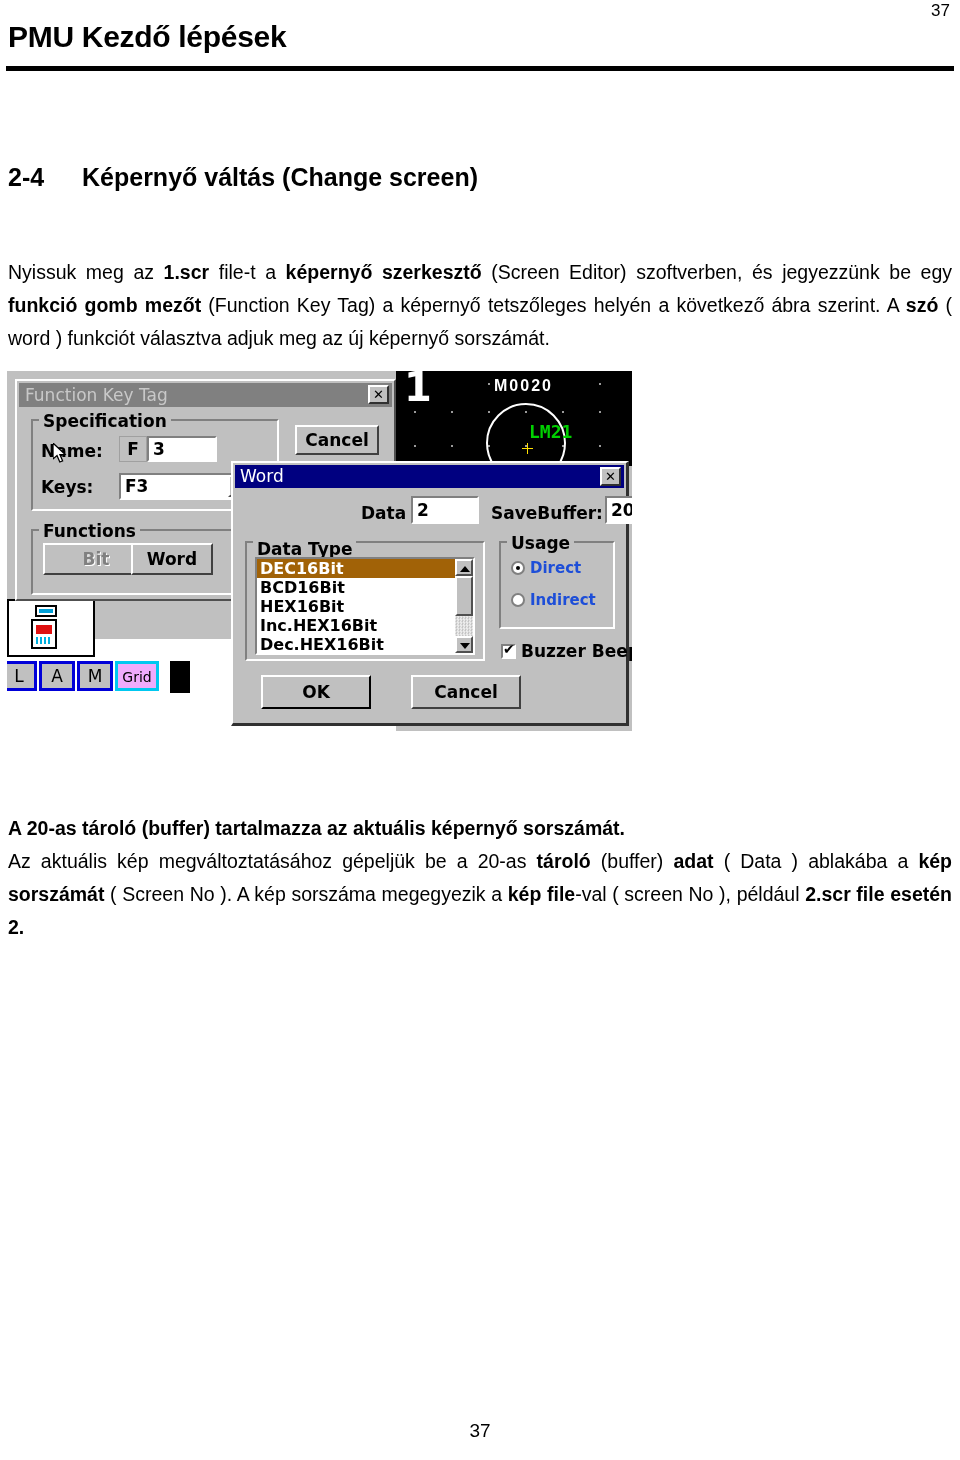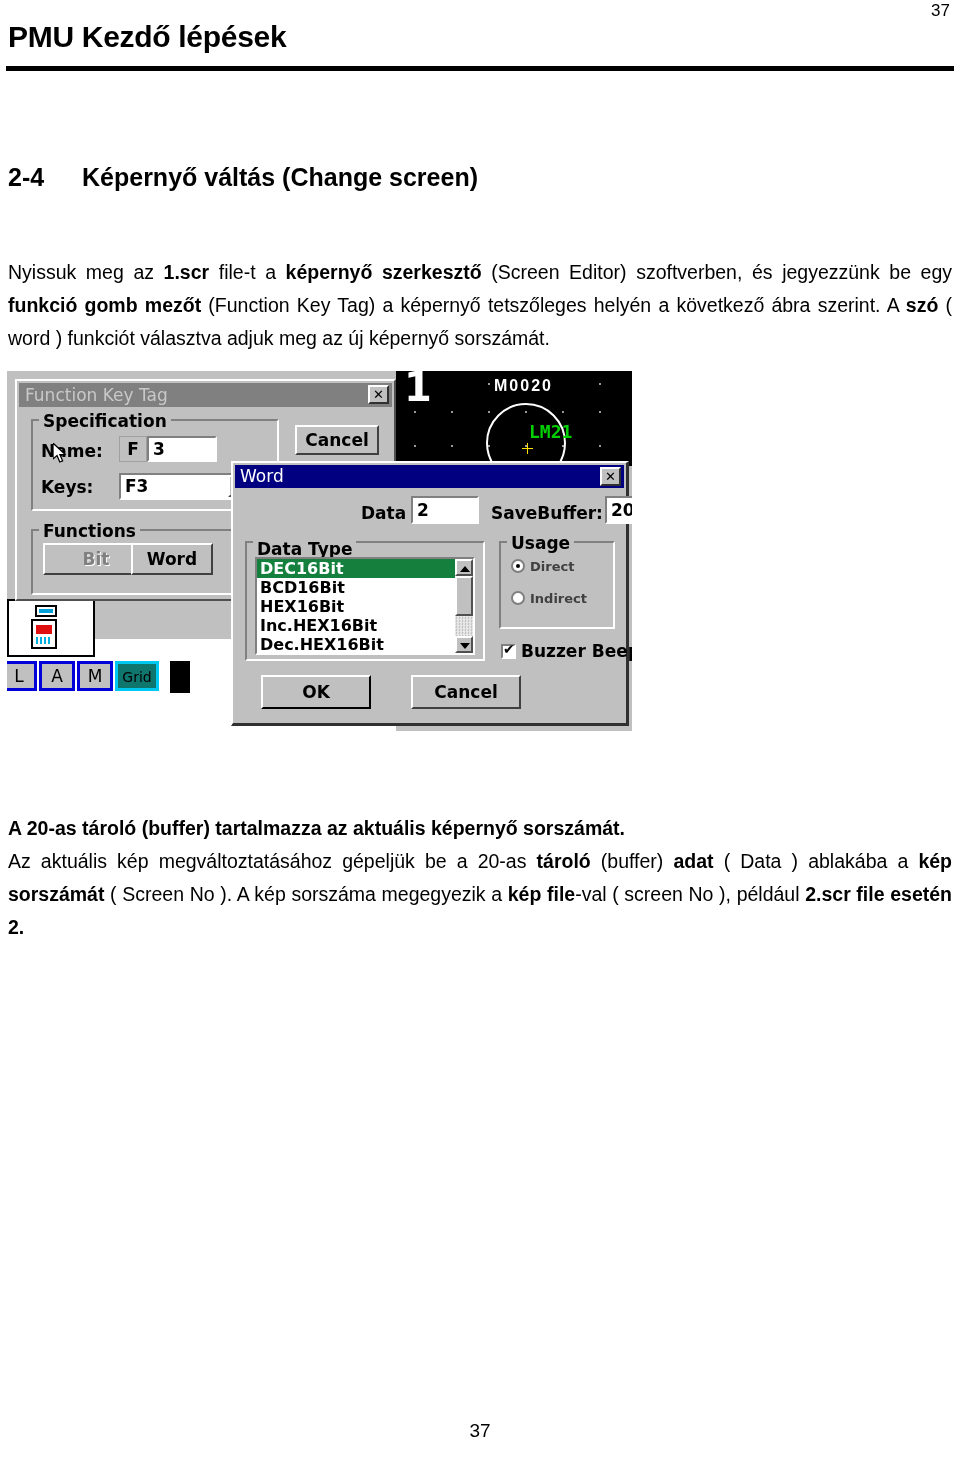--- a/index.html
+++ b/index.html
@@ -238,21 +238,21 @@
     box-sizing: border-box;
     font-size: 17px;
     font-family: "DejaVu Sans", sans-serif;
     text-align: center;
     line-height: 24px;
     color: #000;
   }
   .lam-btn.b1 { left: -6px;  border-color:#0000d8; }
   .lam-btn.b2 { left: 32px; }
   .lam-btn.b3 { left: 70px; }
-  .lam-btn.b4 { left: 108px; width: 44px; background:#0f766e; border-color:#00c8f0; }
+  .lam-btn.b4 { left: 108px; width: 44px; background:#f0abfc; border-color:#00c8f0; }
   .lam-btn.b4 span { font-size: 14px; }
   .ts-black-chunk {
     position: absolute;
     left: 163px; top: 62px;
     width: 20px; height: 32px;
     background: #000;
   }
 
   .ts-status {
     position: absolute;
@@ -468,21 +468,21 @@
   .lb-item {
     font-size: 16px;
     font-weight: bold;
     font-family: "DejaVu Sans", sans-serif;
     color: #000;
     padding-left: 3px;
     height: 19px;
     line-height: 19px;
     white-space: nowrap;
   }
-  .lb-item.selected { background: #15803d; color: #ffffff; }
+  .lb-item.selected { background: #a16207; color: #ffffff; }
 
   .scrollbar {
     position: absolute;
     width: 18px;
     background: #d8d8d8;
     box-sizing: border-box;
   }
   .sb-arrow {
     position: absolute;
     left: 0; width: 18px; height: 17px;
@@ -516,24 +516,24 @@
     background: #c0c0c0;
     box-sizing: border-box;
     border-top: 2px solid #ffffff;
     border-left: 2px solid #ffffff;
     border-right: 2px solid #505050;
     border-bottom: 2px solid #505050;
   }
 
   .radio-row {
     position: absolute;
-    font-size: 13px;
-    font-weight: bold;
-    font-family: "DejaVu Sans", sans-serif;
-    color: #404040;
+    font-size: 15px;
+    font-weight: bold;
+    font-family: "DejaVu Sans", sans-serif;
+    color: #1d4ed8;
     white-space: nowrap;
   }
   .radio-dot {
     display: inline-block;
     width: 14px; height: 14px;
     border-radius: 50%;
     background: #ffffff;
     border: 2px solid #808080;
     box-sizing: border-box;
     vertical-align: -2px;

